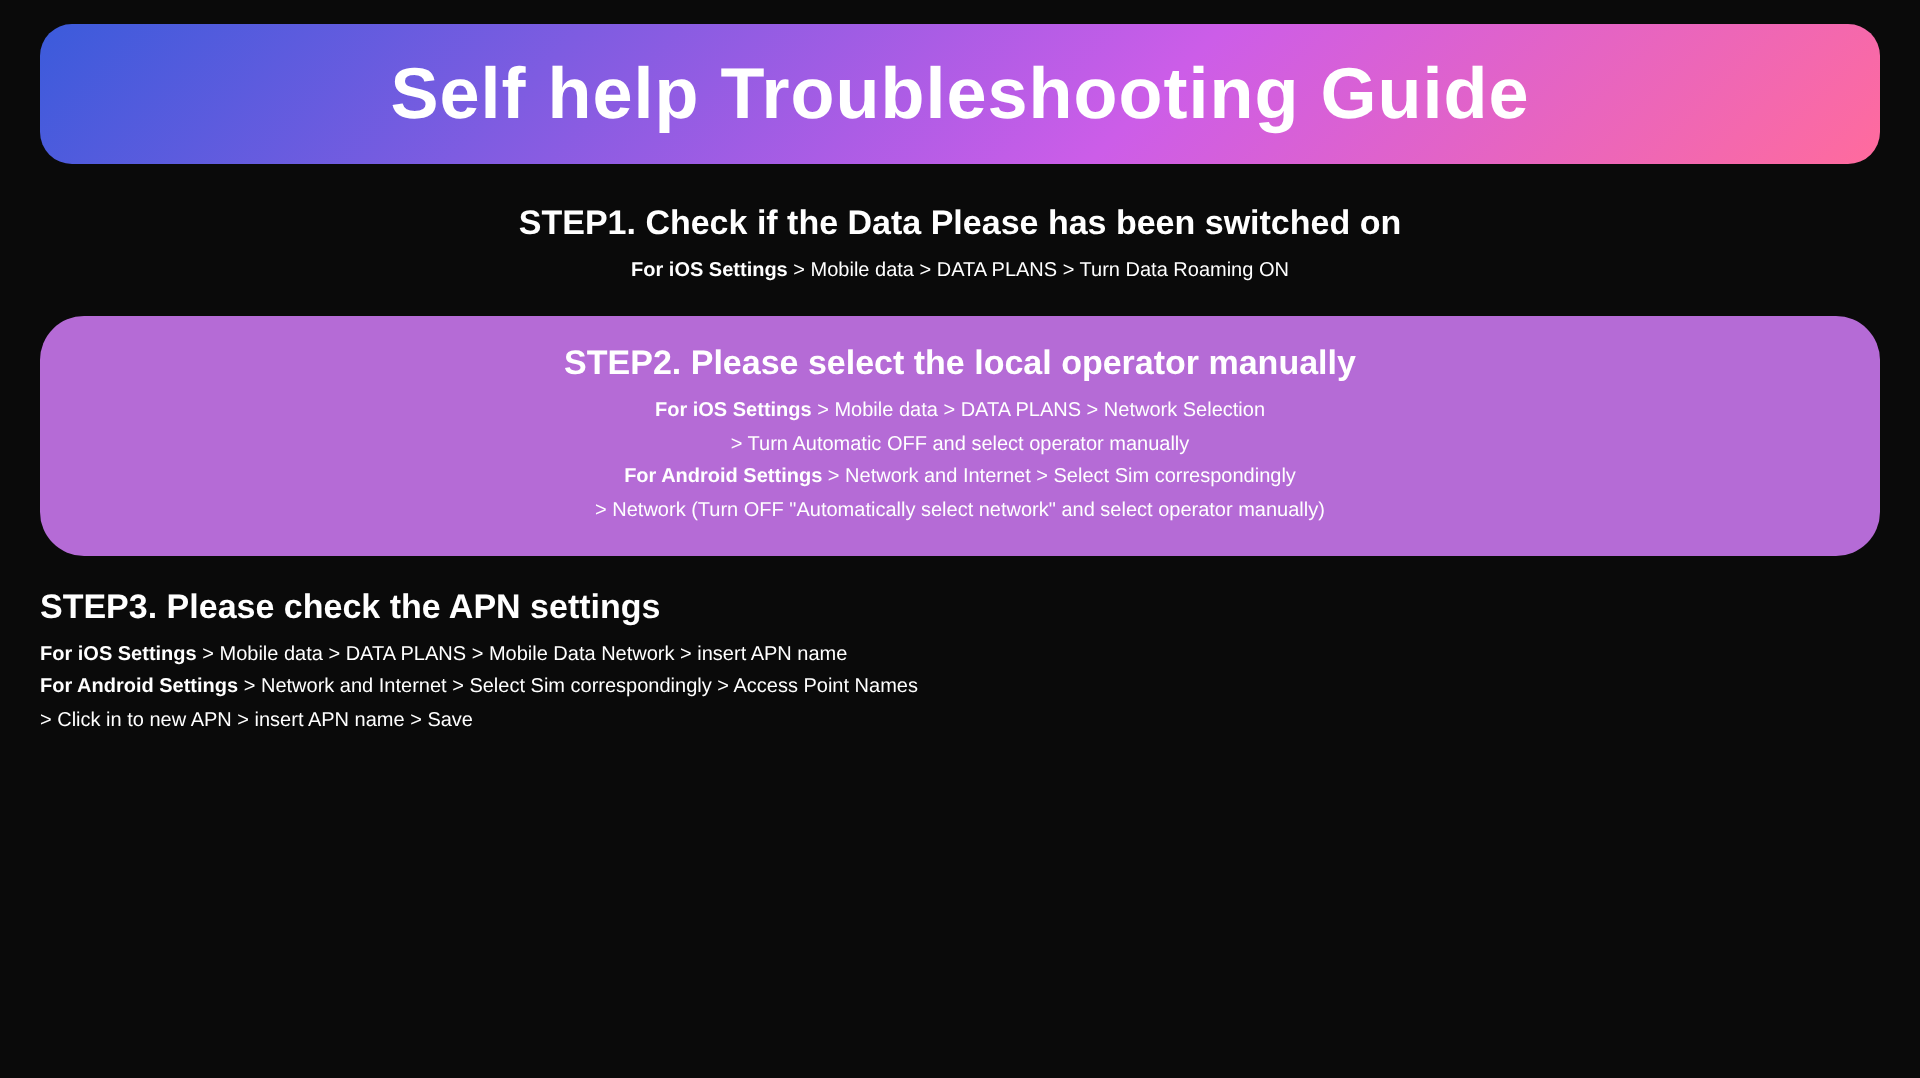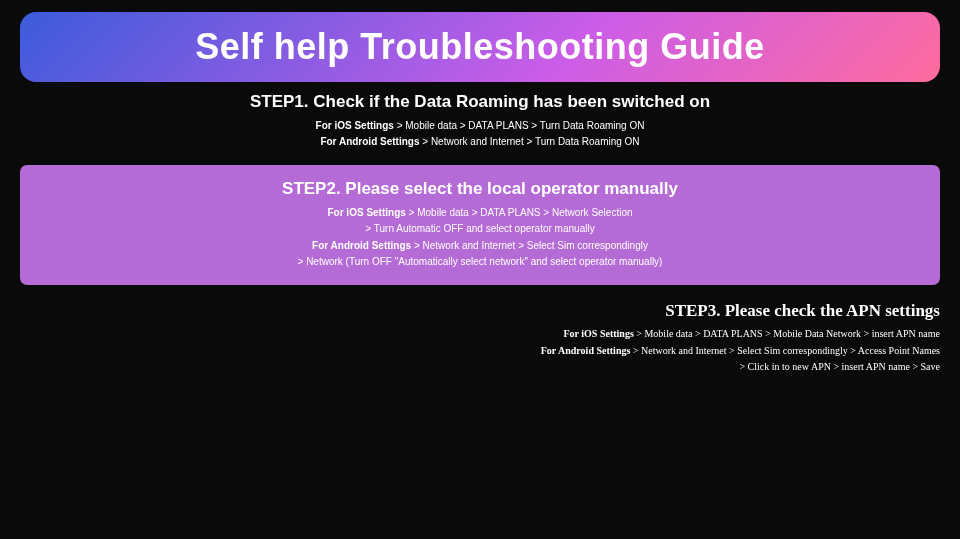--- a/index.html
+++ b/index.html
@@ -20,39 +20,39 @@
       overflow: hidden;
       padding: 12px 20px 16px 20px;
     }
 
     .title-banner {
       background: linear-gradient(135deg, #3b5bdb 0%, #cc5de8 60%, #ff6b9d 100%);
       border-radius: 16px;
       width: 100%;
       padding: 14px 24px;
       text-align: center;
-      margin-bottom: 8px;
+      margin-bottom: 18px;
     }
 
     .title-text {
       color: #ffffff;
       font-size: 36px;
       font-weight: 900;
       letter-spacing: 0.5px;
     }
 
     .step-section {
       width: 100%;
       text-align: center;
       margin-bottom: 14px;
     }
 
     .step-section.highlighted {
       background-color: #b56bd6;
-      border-radius: 7px;
+      border-radius: 22px;
       padding: 12px 20px 14px 20px;
       margin-bottom: 14px;
     }
 
     .step-title {
       color: #ffffff;
       font-size: 17px;
       font-weight: 900;
       margin-bottom: 4px;
       line-height: 1.4;
@@ -64,38 +64,34 @@
       font-weight: 400;
       line-height: 1.65;
     }
 
     .step-line .bold {
       font-weight: 800;
     }
 
     .step3-section {
       width: 100%;
-      text-align: right;
-      font-family: Liberation Serif, serif;
+      text-align: left;
     }
   </style>
 </head>
 <body>
 
 <div class="title-banner">
   <span class="title-text">Self help Troubleshooting Guide</span>
 </div>
 
 <div class="step-section">
-  <div class="step-title">STEP1. Check if the Data Roaming has been switched on</div>
+  <div class="step-title">STEP1. Check if the Data Please has been switched on</div>
   <div class="step-line">
     <span class="bold">For iOS Settings</span><span> &gt; Mobile data &gt; DATA PLANS &gt; Turn Data Roaming ON</span>
-  </div>
-  <div class="step-line">
-    <span class="bold">For Android Settings</span><span> &gt; Network and Internet &gt; Turn Data Roaming ON</span>
   </div>
 </div>
 
 <div class="step-section highlighted">
   <div class="step-title">STEP2. Please select the local operator manually</div>
   <div class="step-line">
     <span class="bold">For iOS Settings</span><span> &gt; Mobile data &gt; DATA PLANS &gt; Network Selection</span>
   </div>
   <div class="step-line">&gt; Turn Automatic OFF and select operator manually</div>
   <div class="step-line">

